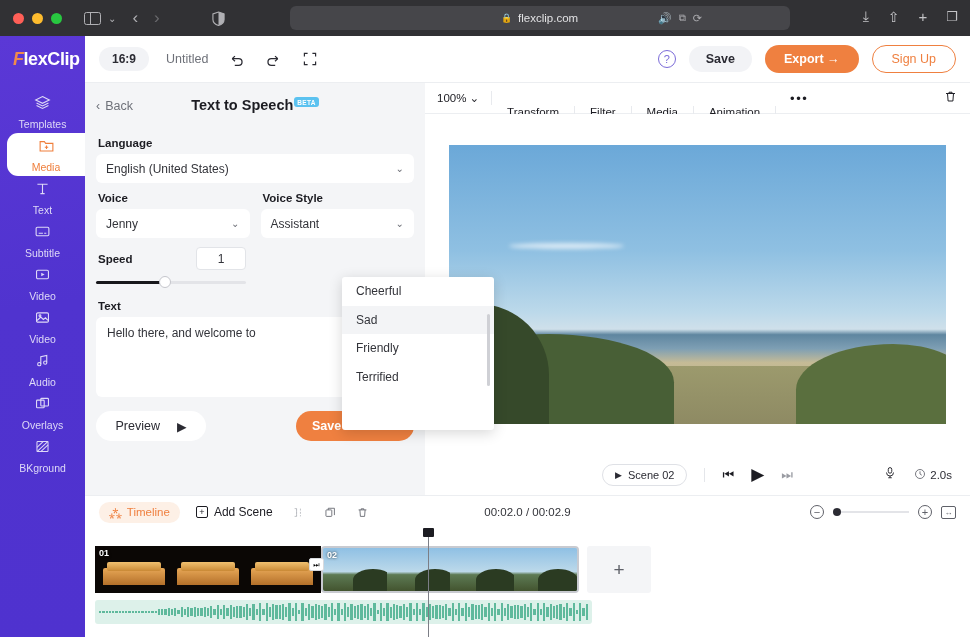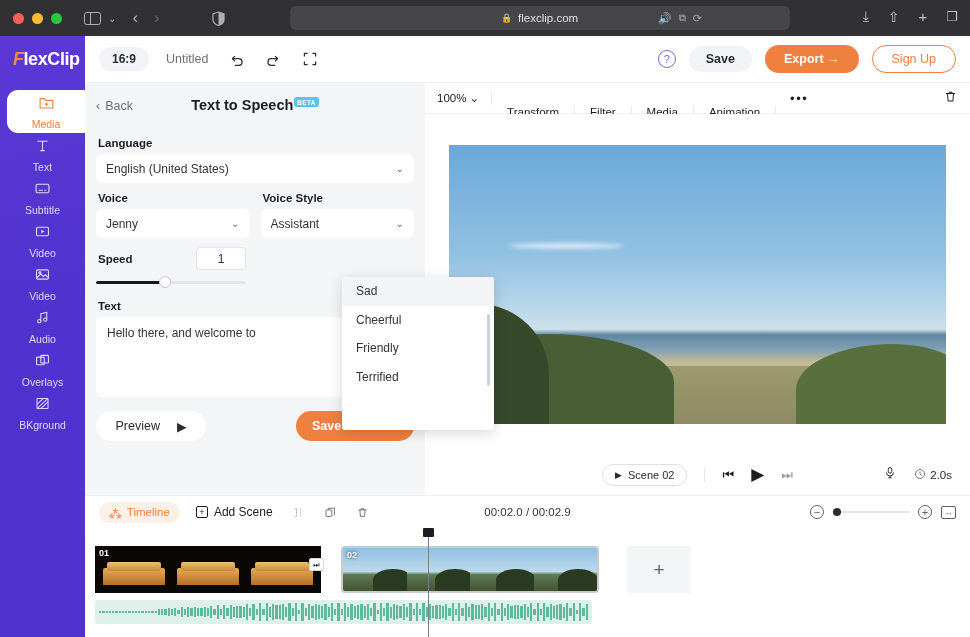--- a/index.html
+++ b/index.html
@@ -139,21 +139,21 @@
   .sq-plus { width:12px; height:12px; border:1.3px solid #1c1c22; border-radius:2px; display:flex; align-items:center; justify-content:center; font-size:9px; line-height:1; }
   .tl-ico { margin-left:19px; color:#5f6169; cursor:pointer; display:flex; }
   .tl-time { position:absolute; left:0; right:0; text-align:center; font-size:11.5px; color:#33343a; pointer-events:none; }
   .tl-zoom { position:absolute; right:14px; display:flex; align-items:center; gap:9px; }
   .circ { width:14px; height:14px; border:1.2px solid #5f6169; border-radius:50%; font-size:11px; color:#5f6169; display:flex; align-items:center; justify-content:center; line-height:1; cursor:pointer;}
   .zslider { position:relative; width:76px; height:12px; }
   .zslider .zt { position:absolute; top:5px; left:0; right:0; height:2px; background:#e3e4e8; }
   .zslider .zk { position:absolute; left:0; top:2px; width:8px; height:8px; background:#2b2b33; border-radius:50%; }
   .fitbox { width:15px; height:13px; border:1.2px solid #5f6169; border-radius:2px; display:flex; align-items:center; justify-content:center; font-size:8px; color:#5f6169; cursor:pointer;}
   .track-area { position:absolute; top:32px; left:0; width:885px; height:110px; }
-  .clips { position:absolute; top:18px; left:10px; display:flex; align-items:flex-start;gap:20px; }
+  .clips { position:absolute; top:18px; left:10px; display:flex; align-items:flex-start; }
   .clip { height:47px; position:relative; overflow:hidden; cursor:pointer; }
   .clip-1 { width:226px; background:#0b0705; }
   .temple { position:absolute; top:8px; width:62px; height:31px; }
   .temple i { position:absolute; bottom:0; width:100%; height:17px; background:linear-gradient(#e8a857,#b4702a); border-radius:2px 2px 0 0; }
   .temple b { position:absolute; bottom:14px; left:6%; width:88%; height:9px; background:linear-gradient(#f0c070,#c98935); border-radius:2px; }
   .clip-2 { width:258px; border:2px solid #c8cad0; border-radius:4px; background:#a9cde6; }
   .c2seg { position:absolute; top:0; bottom:0; width:25%; background:linear-gradient(#8fc0e4 0%, #bcd9ea 55%, #5d7a54 62%, #43542f 100%); }
   .c2hill { position:absolute; bottom:0; width:40px; height:22px; background:#2b3b22; border-radius:50% 50% 0 0; }
   .clip-num { position:absolute; left:4px; top:2px; font-size:9px; color:#fff; font-weight:bold; text-shadow:0 0 3px rgba(0,0,0,.8); z-index:4;}
   .trans-btn { position:absolute; left:224px; top:30px; width:15px; height:13px; background:#fff; border:1px solid #d8dade; border-radius:2px; display:flex; align-items:center; justify-content:center; font-size:7px; z-index:6; cursor:pointer;}
@@ -202,20 +202,28 @@
     </div>
   </div>
 
   <div class="rail">
     <div class="logo">
       <span class="f">F</span>
         <span class="rest">lexClip</span>
     </div>
     <div class="rail-list">
 
+      <div class="rail-item">
+        <span><svg viewBox="0 0 20 20" fill="none" stroke="currentColor" stroke-width="1.3">
+              <path d="M10 3 L18 7 L10 11 L2 7 Z"></path>
+              <path d="M3 10.5 L10 14 L17 10.5"></path>
+              <path d="M3 13.5 L10 17 L17 13.5"></path>
+            </svg></span>
+        <span class="lbl">Templates</span>
+      </div>
 
       <div class="rail-item active">
         <span><svg viewBox="0 0 20 20" fill="none" stroke="currentColor" stroke-width="1.3">
               <path d="M2.5 5.5 h5 l1.5 2 h8.5 v9 h-15 Z"></path>
               <path d="M10 10 v4 M8 12 h4"></path>
             </svg></span>
         <span class="lbl">Media</span>
       </div>
 
       <div class="rail-item">
@@ -418,22 +426,22 @@
                   <path d="M10 5.5 V10 l3 2"></path>
                 </svg>
             </span>
             <span>2.0s</span>
           </div>
         </div>
       </div>
     </div>
 
     <div class="dropdown">
+      <div class="dd-item">Cheerful</div>
       <div class="dd-item hl">Sad</div>
-      <div class="dd-item">Cheerful</div>
       <div class="dd-item">Friendly</div>
       <div class="dd-item">Terrified</div>
       <div class="dd-scroll"></div>
     </div>
 
     <div class="collapse">‹</div>
 
     <div class="timeline">
       <div class="tl-bar">
         <div class="tl-pill">

